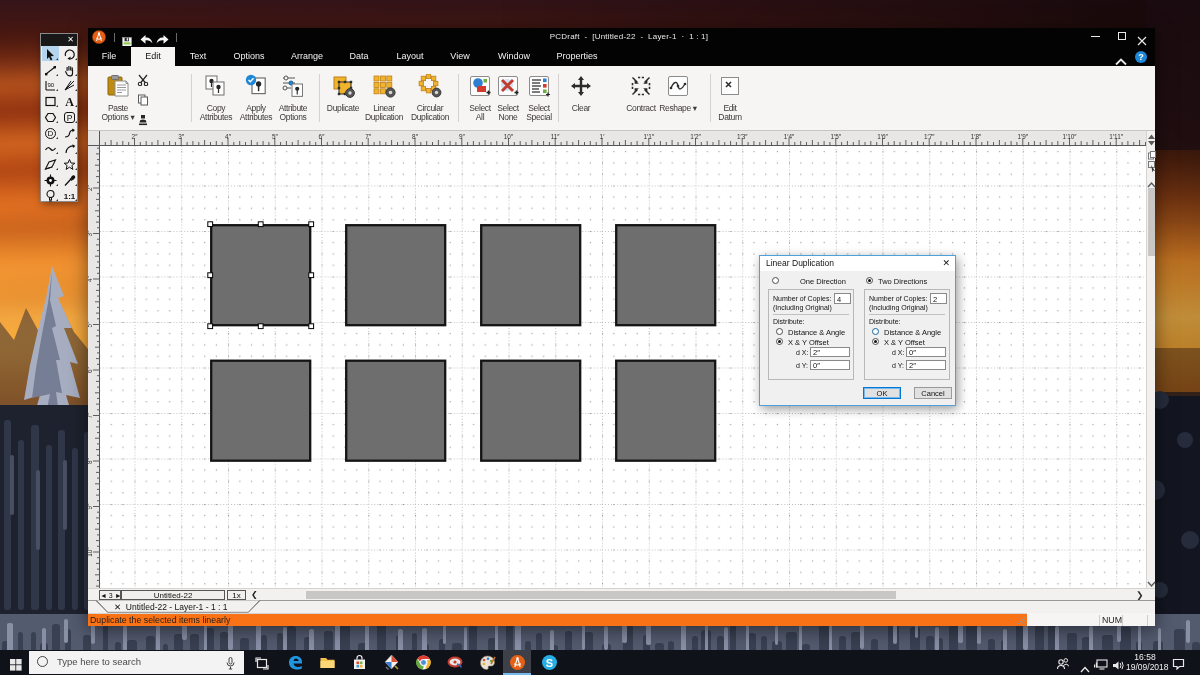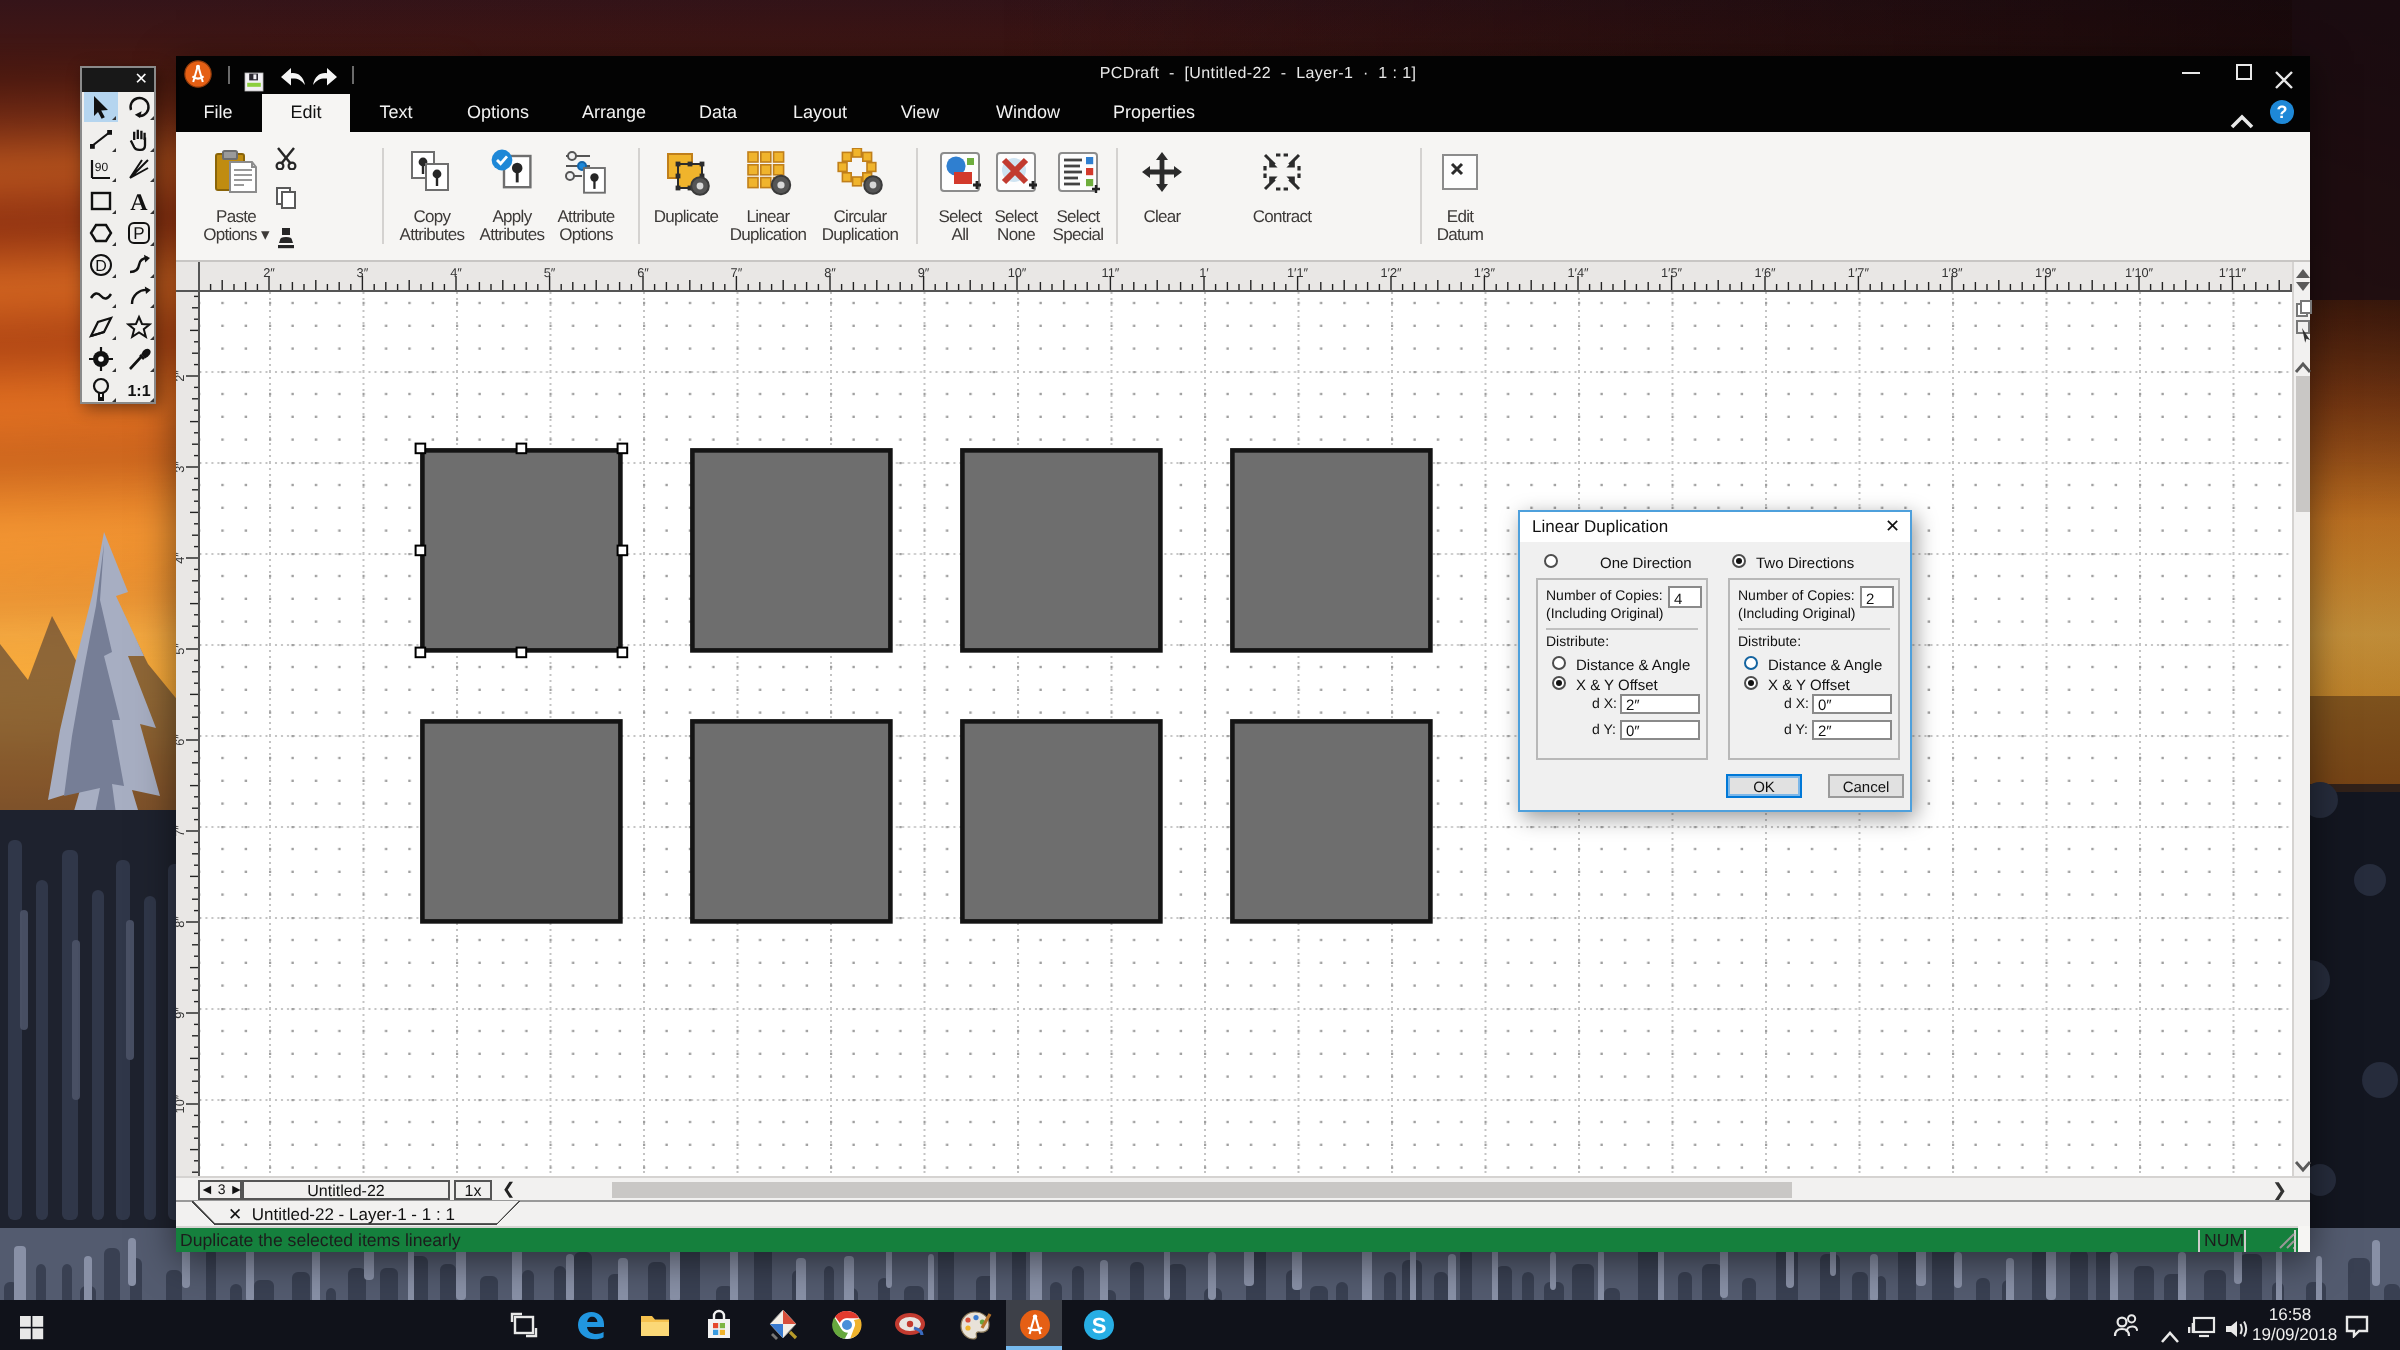--- a/index.html
+++ b/index.html
@@ -385,20 +385,30 @@
           <line x1="20.5" y1="20.5" x2="15.7" y2="15.7" stroke="#2b2b2b" stroke-width="1.5"></line>
           <path d="M14.2,14.2 l4.2,0 l0,4.2 z" fill="#2b2b2b" transform="rotate(0)"></path>
           <line x1="20.5" y1="3.5" x2="15.7" y2="8.3" stroke="#2b2b2b" stroke-width="1.5"></line>
           <path d="M14.2,9.8 l4.2,0 l0,-4.2 z" fill="#2b2b2b" transform="rotate(0)"></path>
           <line x1="3.5" y1="20.5" x2="8.3" y2="15.7" stroke="#2b2b2b" stroke-width="1.5"></line>
           <path d="M9.8,14.2 l-4.2,0 l0,4.2 z" fill="#2b2b2b" transform="rotate(0)"></path>
           <line x1="3.5" y1="3.5" x2="8.3" y2="8.3" stroke="#2b2b2b" stroke-width="1.5"></line>
           <path d="M9.8,9.8 l-4.2,0 l0,-4.2 z" fill="#2b2b2b" transform="rotate(0)"></path>
         </svg></div>
       <div style="font-size:8.5px;line-height:9px;color:#3d3a38;margin-top:4px;letter-spacing:-0.35px;">Contract</div>
+    </div>
+    <div style="position:absolute;left:545px;top:8px;width:90px;text-align:center;">
+      <div style="height:26px;"><svg width="24" height="24" viewBox="0 0 24 24" style="">
+          <rect x="2.5" y="2.5" width="19" height="19" rx="1.5" fill="#fdfdfd" stroke="#8c8c8c"></rect>
+          <path d="M5 14 C8 7, 11 7, 12 12 C13 17, 16 15, 19 10" fill="none" stroke="#2b2b2b" stroke-width="1.3"></path>
+          <circle cx="5" cy="14" r="1.3" fill="#2b2b2b"></circle>
+          <circle cx="12" cy="12" r="1.3" fill="#2b2b2b"></circle>
+          <circle cx="19" cy="10" r="1.3" fill="#2b2b2b"></circle>
+        </svg></div>
+      <div style="font-size:8.5px;line-height:9px;color:#3d3a38;margin-top:4px;letter-spacing:-0.35px;">Reshape ▾</div>
     </div>
     <div style="position:absolute;left:597px;top:8px;width:90px;text-align:center;">
       <div style="height:26px;"><svg width="24" height="24" viewBox="0 0 24 24" style="">
           <rect x="3.5" y="3.5" width="17" height="17" fill="#fdfdfd" stroke="#8c8c8c"></rect>
           <path d="M8 8 L13 13 M13 8 L8 13" stroke="#2b2b2b" stroke-width="1.5"></path>
         </svg></div>
       <div style="font-size:8.5px;line-height:9px;color:#3d3a38;margin-top:4px;letter-spacing:-0.35px;">Edit<br>Datum</div>
     </div>
   </div>
 <svg width="1046" height="15" style="position:absolute;left:100px;top:131px;background:#e9e7e5;border-bottom:1px solid #555;">
@@ -761,21 +771,21 @@
     <div style="position:absolute;left:33px;top:1px;width:104px;height:10px;border:1px solid #555;background:#f0efee;font-size:8px;line-height:9px;text-align:center;color:#111;">Untitled-22</div>
     <div style="position:absolute;left:139px;top:1px;width:19px;height:10px;border:1px solid #555;background:#f0efee;font-size:8px;line-height:9px;text-align:center;color:#111;">1x</div>
     <div style="position:absolute;left:163px;top:0px;font-size:8px;line-height:11px;color:#222;">❮</div>
     <div style="position:absolute;left:218px;top:2px;width:590px;height:8px;background:#c9c7c5;"></div>
     <div style="position:absolute;left:1048px;top:1px;font-size:9px;line-height:10px;color:#333;">❯</div>
   </div>
 <div style="position:absolute;left:88px;top:600px;width:1067px;height:13px;background:#f2f1f0;border-top:1px solid #999;">
     <div style="position:absolute;left:14px;top:0px;width:152px;height:12px;background:#f2f1f0;border-bottom:1px solid #444;transform:perspective(8px) rotateX(-6deg);border-left:1px solid #444;border-right:1px solid #444;"></div>
     <div style="position:absolute;left:26px;top:1px;font-size:8.5px;color:#111;">✕&nbsp; Untitled-22 - Layer-1 - 1 : 1</div>
   </div>
-<div style="position:absolute;left:88px;top:613px;width:1061px;height:13px;background:#15803d;border-top:1px solid #d5d3d1;">
+<div style="position:absolute;left:88px;top:613px;width:939px;height:13px;background:#f97316;border-top:1px solid #d5d3d1;">
     <div style="position:absolute;left:2px;top:1px;font-size:8.8px;color:#1c1c1c;">Duplicate the selected items linearly</div>
     <div style="position:absolute;left:1011px;top:1px;width:1px;height:11px;background:#cfcdcb;"></div>
     <div style="position:absolute;left:1014px;top:1px;font-size:8.8px;color:#1c1c1c;">NUM</div>
     <div style="position:absolute;left:1034px;top:1px;width:1px;height:11px;background:#cfcdcb;"></div>
     <div style="position:absolute;left:1059px;top:1px;width:1px;height:11px;background:#cfcdcb;"></div>
     <svg width="9" height="9" viewBox="0 0 9 9" style="position:absolute;right:1px;bottom:1px;">
       <path d="M8 1 L1 8 M8 4.5 L4.5 8 M8 8 L7.5 8" stroke="#9a9896" stroke-width="1"></path>
     </svg>
   </div>
 <div style="position:absolute;left:759px;top:255px;width:197px;height:151px;background:#f0f0f0;border:1px solid #4ea0dc;box-shadow:2px 3px 10px rgba(0,0,0,0.4);font-family:'Liberation Sans',sans-serif;">
@@ -915,20 +925,28 @@
         <text x="6.5" y="9.8" font-size="8" font-weight="bold" fill="#111" text-anchor="middle" font-family="Liberation Sans">1:1</text>
       </svg><span style="position:absolute;right:1px;bottom:1px;width:0;height:0;border-left:2.5px solid transparent;border-bottom:2.5px solid #333;"></span></div>
   </div>
 <div style="position:absolute;left:0px;top:650px;width:1200px;height:25px;background:#10121a;">
     <div style="position:absolute;left:10px;top:7px;"><svg width="12" height="12" viewBox="0 0 12 12" style="">
         <rect x="0" y="0" width="5.4" height="5.4" fill="#e8e8e8"></rect>
         <rect x="6.2" y="0" width="5.4" height="5.4" fill="#e8e8e8"></rect>
         <rect x="0" y="6.2" width="5.4" height="5.4" fill="#e8e8e8"></rect>
         <rect x="6.2" y="6.2" width="5.4" height="5.4" fill="#e8e8e8"></rect>
       </svg></div>
+    <div style="position:absolute;left:29px;top:1px;width:215px;height:23px;background:#f3f3f3;">
+      <div style="position:absolute;left:8px;top:5px;width:11px;height:11px;border:1.6px solid #444;border-radius:50%;"></div>
+      <div style="position:absolute;left:28px;top:5px;font-size:9.5px;color:#4a4a4a;">Type here to search</div>
+      <div style="position:absolute;right:9px;top:5px;"><svg width="9" height="13" viewBox="0 0 9 13">
+          <rect x="3" y="0.5" width="3" height="6.5" rx="1.5" fill="none" stroke="#444" stroke-width="1"></rect>
+          <path d="M1 5.5 a3.5 3.5 0 0 0 7 0 M4.5 9.5 V12 M2.8 12 h3.4" fill="none" stroke="#444" stroke-width="1"></path>
+        </svg></div>
+    </div>
     <div style="position:absolute;left:255px;top:6px;"><svg width="14" height="13" viewBox="0 0 14 13" style="">
         <rect x="2.5" y="2.5" width="9" height="8" fill="none" stroke="#e8e8e8" stroke-width="1.2"></rect>
         <path d="M1 5 V1 H6 M8 12 H13 V8" stroke="#e8e8e8" fill="none" stroke-width="1.2"></path>
       </svg></div>
     <div style="position:absolute;left:287px;top:4px;width:17px;height:17px;"><svg width="17" height="17" viewBox="0 0 17 17" style="">
         <path d="M2 8.5 C2 4.5 5 2 8.7 2 C12.5 2 15 4.5 15 8 V9.5 H6.5 C6.8 12 9 13 11 13 C12.5 13 13.8 12.6 14.8 12 V14.6 C13.6 15.3 12 15.6 10.4 15.6 C5.6 15.6 2 12.8 2 8.5 Z M6.6 7 H11.7 C11.6 5.4 10.5 4.4 9 4.4 C7.4 4.4 6.8 5.7 6.6 7 Z" fill="#2196e0"></path>
       </svg></div>
     <div style="position:absolute;left:319px;top:4px;width:17px;height:17px;"><svg width="17" height="17" viewBox="0 0 17 17" style="">
         <path d="M1.5 4 H7 L8.5 5.8 H15.5 V14 H1.5 Z" fill="#f5c14e"></path>
         <path d="M1.5 7 H15.5 V14 H1.5 Z" fill="#fbd877"></path>

